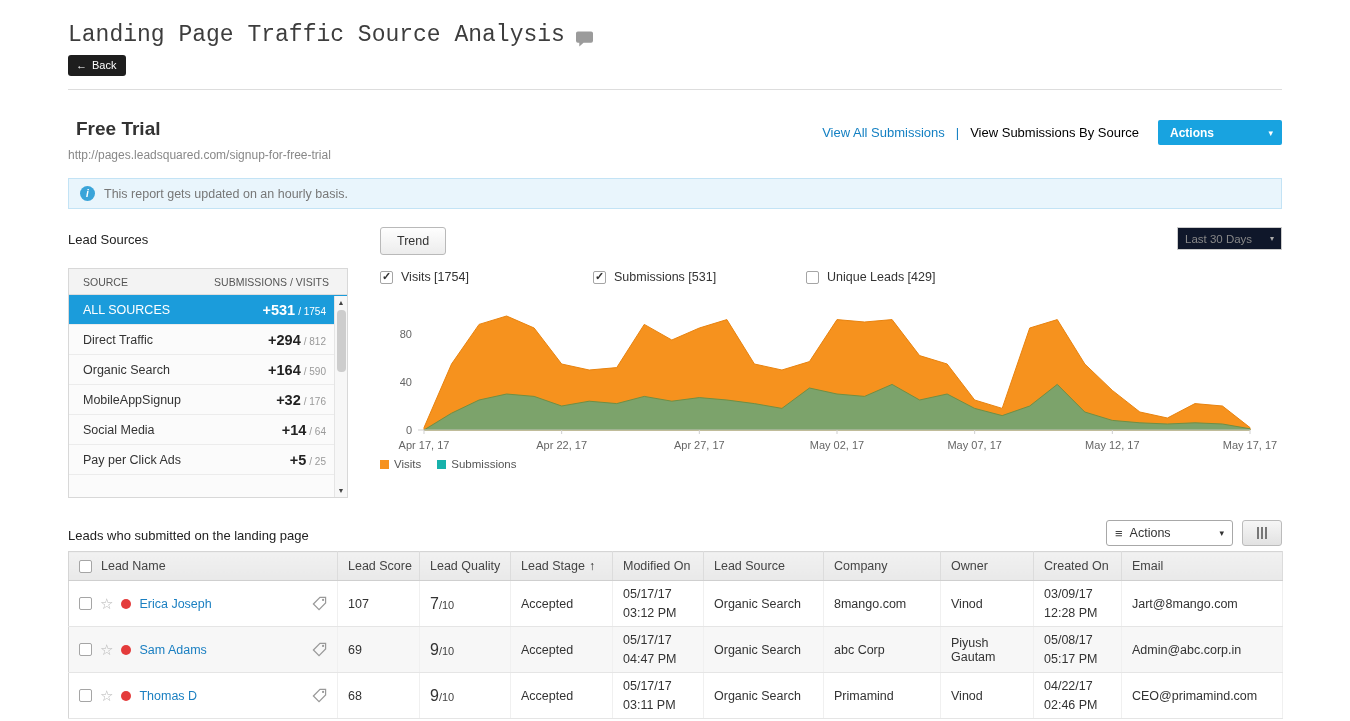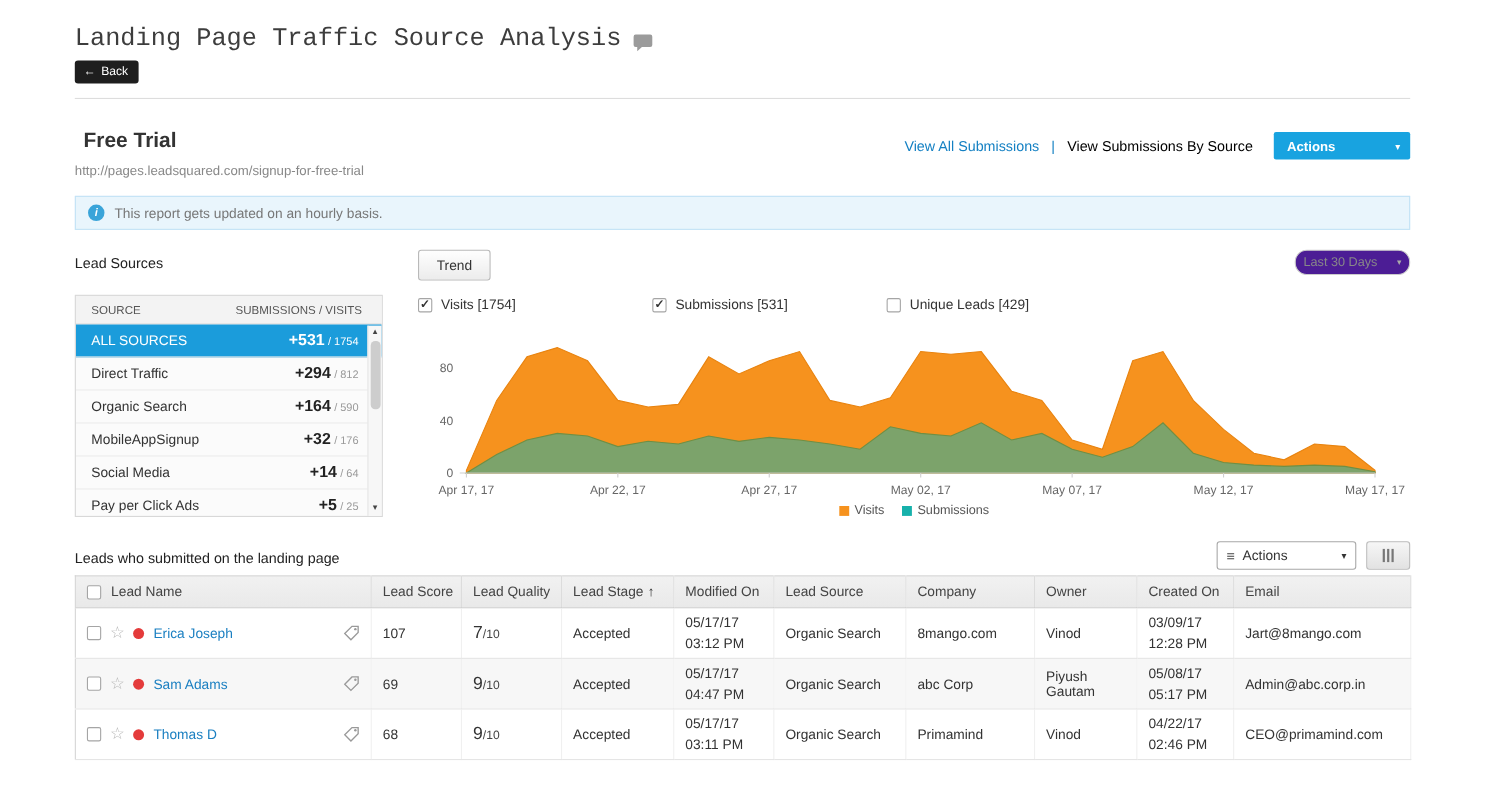--- a/index.html
+++ b/index.html
@@ -45,21 +45,21 @@
     width:15px; height:15px; border-radius:50%; background:#3aa4d9; color:#fff;
     font-size:10px; font-weight:bold; font-style:italic; display:flex; align-items:center;
     justify-content:center; flex:none;
   }
 
   
   .main-row { display:flex; margin-top:18px; }
   .left-col { width:280px; margin-right:32px; flex:none; }
   .section-label { font-size:13px; color:#222; margin-top:5px; }
 
-  .sources-box { margin-top:21px; border:1px solid #d8d8d8; height:202px; overflow:hidden; position:relative; background:#fbfbfb; }
+  .sources-box { margin-top:21px; border:1px solid #d8d8d8; height:230px; overflow:hidden; position:relative; background:#fbfbfb; }
   .sources-header {
     height:26px; background:#f3f3f3; border-bottom:1px solid #ddd;
     display:flex; justify-content:space-between; align-items:center;
     padding:0 18px 0 14px; font-size:10.5px; color:#555;
   }
   .srow {
     height:30px; display:flex; justify-content:space-between; align-items:center;
     padding:0 21px 0 14px; border-bottom:1px solid #ececec; font-size:12.5px; color:#333; cursor:pointer;
   }
   .svals b { font-size:14.5px; color:#222; }
@@ -72,40 +72,40 @@
   .sb-down { position:absolute; bottom:1px; width:100%; }
   .sb-thumb { position:absolute; top:14px; left:2px; width:9px; height:62px; background:#cdcdcd; border-radius:4px; }
 
   .right-col { flex:1; min-width:0; }
   .trend-top { display:flex; justify-content:space-between; align-items:flex-start; }
   .trend-btn {
     background:linear-gradient(#fefefe,#ececec); border:1px solid #b9b9b9; border-radius:3px;
     font-size:12.5px; color:#333; padding:6px 16px; font-family:inherit; cursor:pointer;
   }
   .range-select {
-    border:1px solid #ccc; border-radius:11px; background:#4c1d95; height:23px; width:105px;
+    border:1px solid #ccc; border-radius:0; background:#0f172a; height:23px; width:105px;
     display:flex; align-items:center; justify-content:space-between; padding:0 7px;
     font-size:11.5px; color:#888; cursor:pointer;
   }
   .range-select .caret { font-size:8px; color:#aaa; }
 
   .check-row { display:flex; margin-top:15px; }
   .chk { display:flex; align-items:center; gap:8px; width:213px; font-size:12.5px; color:#333; cursor:pointer; }
   .box {
     width:13px; height:13px; border:1px solid #a5a5a5; border-radius:2px; background:#fff;
     display:flex; align-items:center; justify-content:center; flex:none;
   }
   .box .tick { display:none; font-size:11px; font-weight:bold; color:#333; margin-top:-2px; }
   .box.on .tick { display:block; }
 
   #trend-svg { display:block; margin-top:12px; width:902px; height:160px; overflow:visible; }
   .ytick { font-size:11px; fill:#666; text-anchor:end; font-family:"Liberation Sans",sans-serif; }
   .xtick { font-size:11px; fill:#666; text-anchor:middle; font-family:"Liberation Sans",sans-serif; }
 
-  .legend { display:flex; justify-content:center; align-items:center; gap:16px; margin-top:2px; font-size:11.5px; color:#555; }
+  .legend { display:flex; align-items:center; gap:16px; margin-top:2px; font-size:11.5px; color:#555; }
   .legend-item { display:flex; align-items:center; gap:5px; }
   .swatch { width:9px; height:9px; display:inline-block; }
 
   
   .leads-header-row { display:flex; justify-content:space-between; align-items:center; margin-top:22px; }
   .leads-controls { display:flex; gap:9px; }
   .actions-white {
     height:26px; width:127px; background:#fff; border:1px solid #a8a8a8; border-radius:3px;
     display:flex; align-items:center; gap:7px; font-size:12.5px; color:#333; padding:0 8px;
     font-family:inherit; cursor:pointer;

